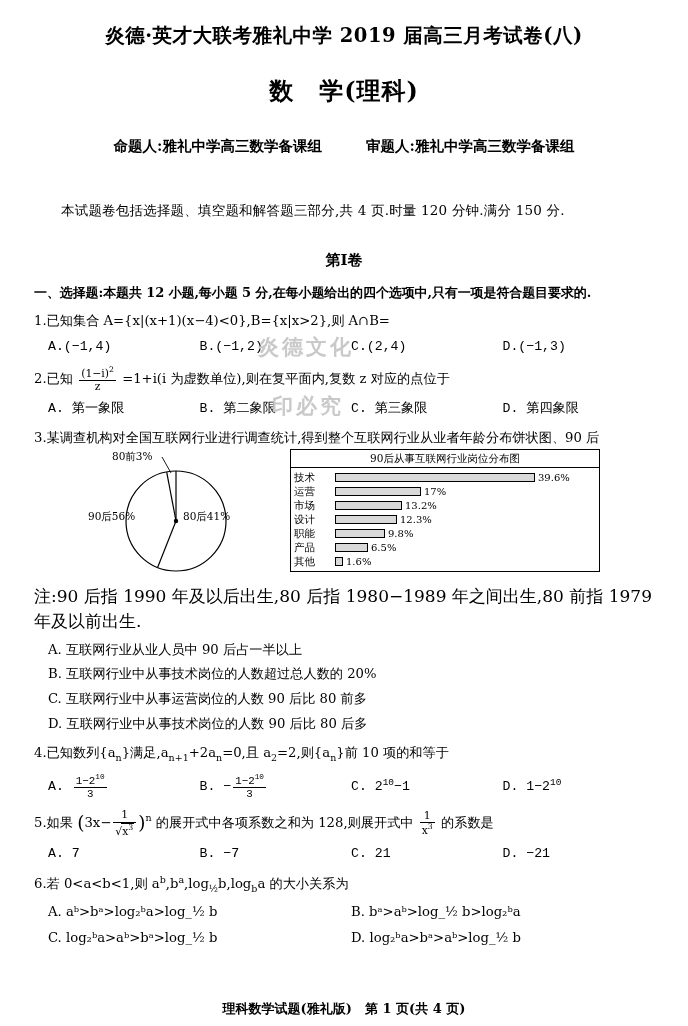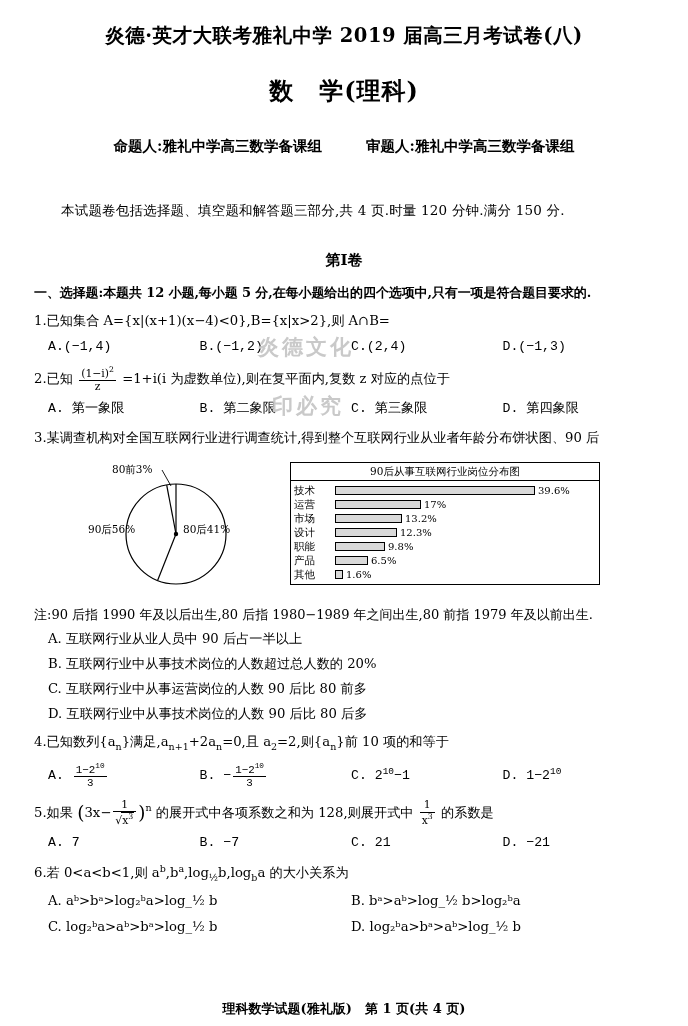--- a/index.html
+++ b/index.html
@@ -147,21 +147,21 @@
     position: absolute;
     bottom: 8px;
     left: 0;
     width: 688px;
     text-align: center;
     font-size: 13px;
     font-weight: bold;
   }
   
   .chart-wrap {
-    margin-top: 14px;
+    margin-top: 1px;
     display: flex;
     align-items: flex-start;
     justify-content: center;
     gap: 12px;
   }
   .pie-box {
     position: relative;
     width: 190px;
     height: 135px;
   }
@@ -198,22 +198,21 @@
     height: 9px;
     background: #d9d9d9;
     border: 1px solid #000;
     box-sizing: border-box;
   }
   .bar-row .val {
     padding-left: 3px;
     font-size: 10px;
   }
   .note {
-    font-size: 13px;
-    margin-top: 8px;
+    font-size: 17px;
   }
   .choice-line {
     font-size: 13.2px;
     margin-top: 5px;
     padding-left: 14px;
   }
   .sqrt {
     display: inline-block;
     border-top: 1px solid #000;
     padding: 0 1px;

